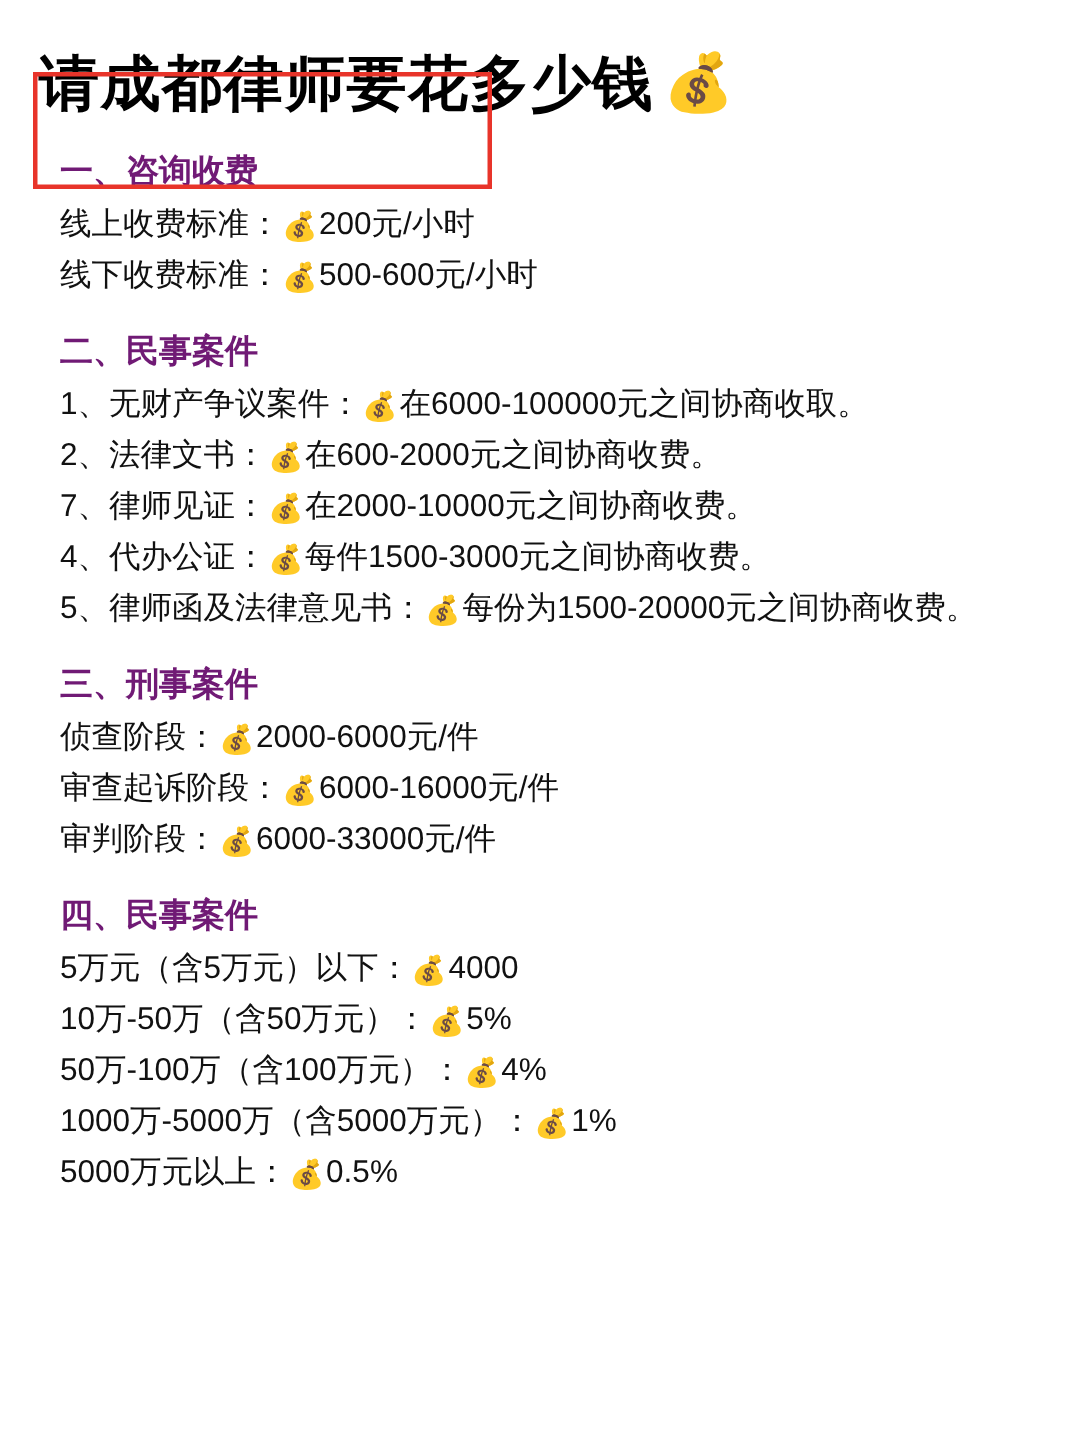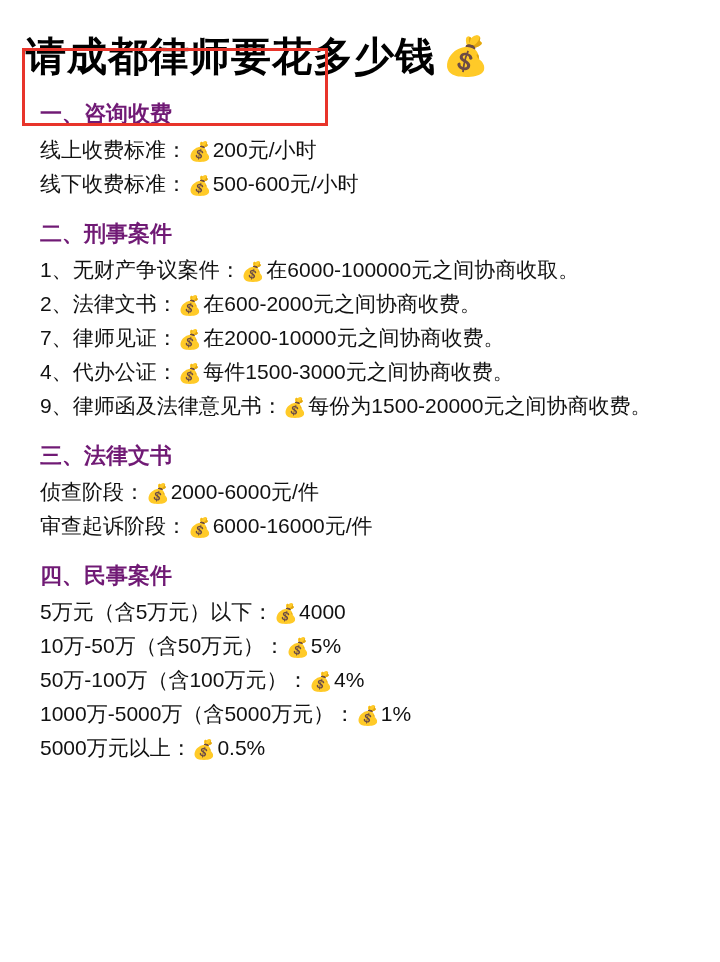--- a/index.html
+++ b/index.html
@@ -93,31 +93,32 @@
     <span class="title-emoji">💰</span>
   </div>
 
   <div class="content">
       <div class="section">
         <div class="section-heading">一、咨询收费</div>
         <div class="line indent0"><span>线上收费标准：</span><span class="money">💰</span><span>200元/小时</span></div>
         <div class="line indent0"><span>线下收费标准：</span><span class="money">💰</span><span>500-600元/小时</span></div>
       </div>
       <div class="section">
-        <div class="section-heading">二、刑事案件</div>
+        <div class="section-heading">二、民事案件</div>
         <div class="line indent0"><span>1、无财产争议案件：</span><span class="money">💰</span><span>在6000-100000元之间协商收取。</span></div>
         <div class="line indent0"><span>2、法律文书：</span><span class="money">💰</span><span>在600-2000元之间协商收费。</span></div>
         <div class="line indent0"><span>7、律师见证：</span><span class="money">💰</span><span>在2000-10000元之间协商收费。</span></div>
         <div class="line indent0"><span>4、代办公证：</span><span class="money">💰</span><span>每件1500-3000元之间协商收费。</span></div>
-        <div class="line indent0"><span>9、律师函及法律意见书：</span><span class="money">💰</span><span>每份为1500-20000元之间协商收费。</span></div>
+        <div class="line indent0"><span>5、律师函及法律意见书：</span><span class="money">💰</span><span>每份为1500-20000元之间协商收费。</span></div>
       </div>
       <div class="section">
-        <div class="section-heading">三、法律文书</div>
+        <div class="section-heading">三、刑事案件</div>
         <div class="line indent0"><span>侦查阶段：</span><span class="money">💰</span><span>2000-6000元/件</span></div>
         <div class="line indent0"><span>审查起诉阶段：</span><span class="money">💰</span><span>6000-16000元/件</span></div>
+        <div class="line indent0"><span>审判阶段：</span><span class="money">💰</span><span>6000-33000元/件</span></div>
       </div>
       <div class="section">
         <div class="section-heading">四、民事案件</div>
         <div class="line indent0"><span>5万元（含5万元）以下：</span><span class="money">💰</span><span>4000</span></div>
         <div class="line indent0"><span>10万-50万（含50万元）：</span><span class="money">💰</span><span>5%</span></div>
         <div class="line indent0"><span>50万-100万（含100万元）：</span><span class="money">💰</span><span>4%</span></div>
         <div class="line indent0"><span>1000万-5000万（含5000万元）：</span><span class="money">💰</span><span>1%</span></div>
         <div class="line indent0"><span>5000万元以上：</span><span class="money">💰</span><span>0.5%</span></div>
       </div>
     </div>

